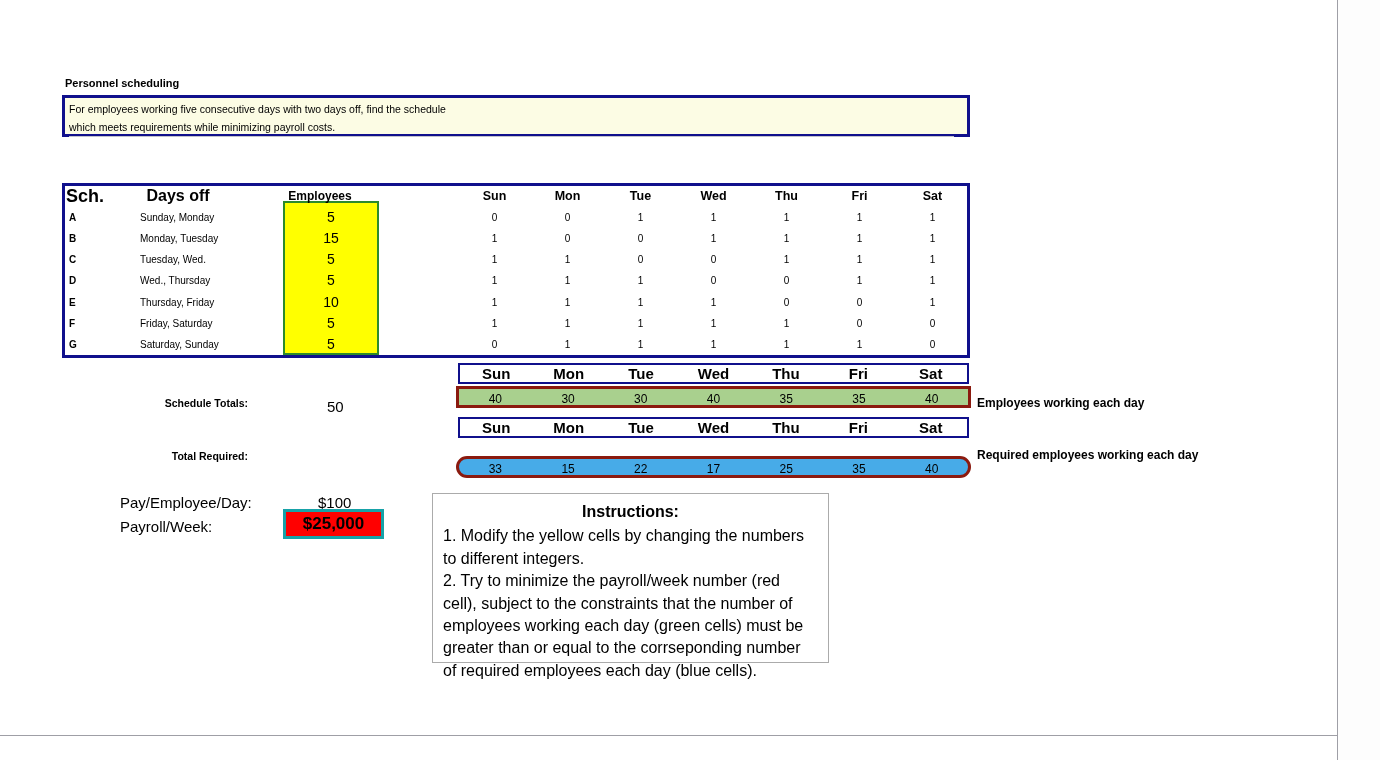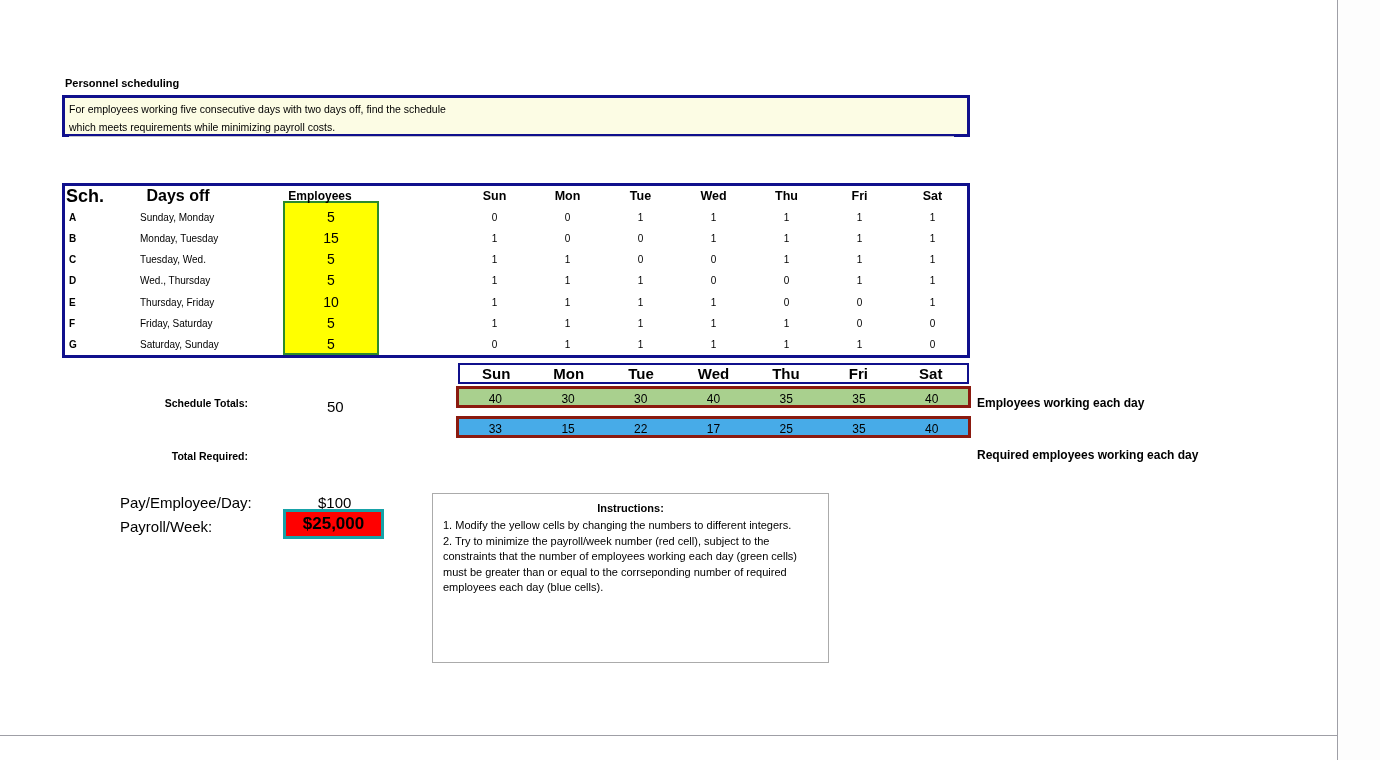--- a/index.html
+++ b/index.html
@@ -63,21 +63,21 @@
   .dh3 { top:417px; }
 
   
   .totals-row {
     left:456px; width:515px; height:22px;
     border:3px solid var(--dark-red-border,#8B1A0F);
     display:flex; font-size:12px;
   }
   .totals-row .cell { flex:1; text-align:center; line-height:21px; }
   .green-row { top:386px; background:var(--green-fill,#A9D08E); }
-  .blue-row  { top:416px; background:var(--blue-fill,#47ABE8); }
+  .blue-row  { top:456px; background:var(--blue-fill,#47ABE8);border-radius:11px; }
 
   .small-label { font-size:10.5px; font-weight:bold; }
   .small-text  { font-size:15px; }
   .sched-totals-label { left:120px; top:397px; width:128px; text-align:right; }
   .sched-totals-value { left:327px; top:398px; }
   .total-required-label { left:120px; top:450px; width:128px; text-align:right; }
   .caption { font-size:12px; font-weight:bold; }
   .caption-working  { left:977px; top:396px; }
   .caption-required { left:977px; top:448px; }
 
@@ -88,21 +88,21 @@
     left:283px; top:509px; width:101px; height:30px;
     background:var(--red-fill,#FF0000);
     border:3px solid var(--red-border-teal,#17A2A8);
     text-align:center; font-size:17px; font-weight:bold; line-height:23px;
   }
 
   
   .instructions-box {
     left:432px; top:493px; width:397px; height:170px;
     background:#ffffff; border:1px solid #ababab;
-    padding:7px 10px 4px 10px; font-size:11px; line-height:1.4;
+    padding:7px 10px 4px 10px; font-size:16px; line-height:1.4;
   }
   .instructions-title { text-align:center; font-weight:bold; margin-bottom:2px; }
 </style>
 </head>
 <body>
 
 <div class="abs right-margin"></div>
 <div class="abs v-line"></div>
 <div class="abs h-line"></div>
 

